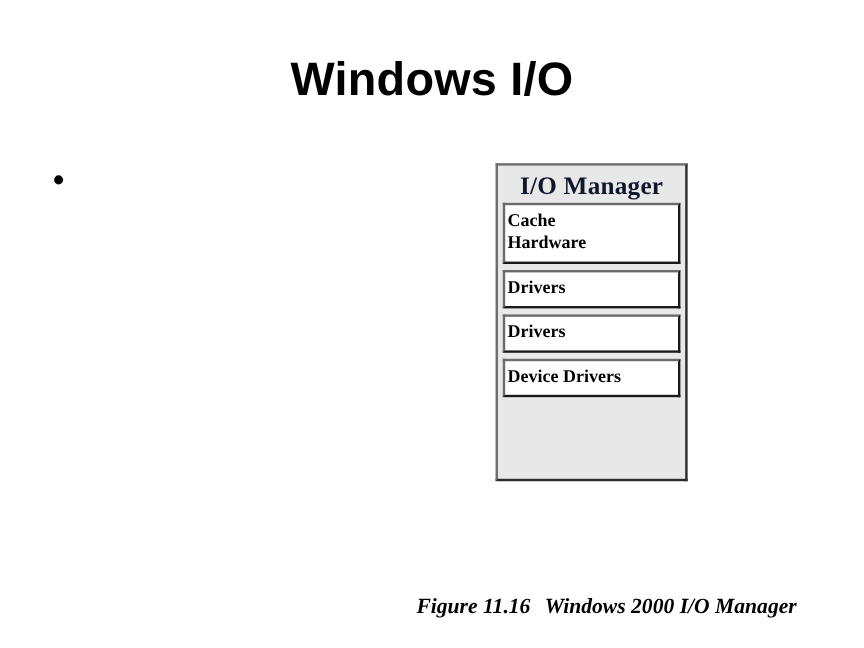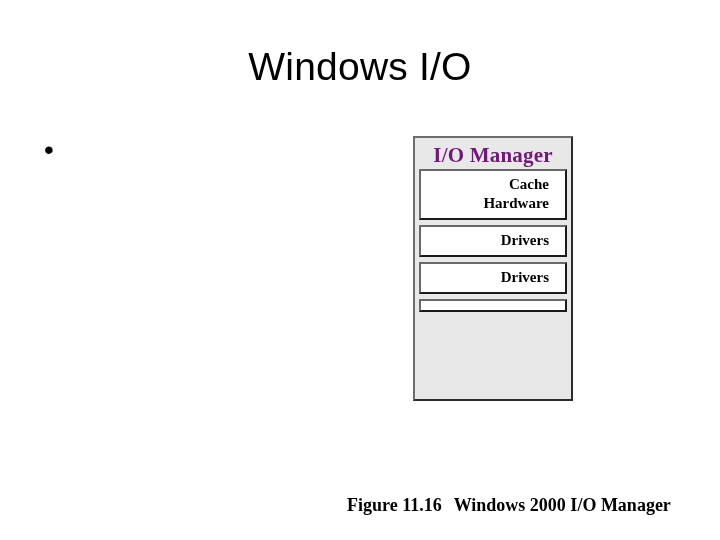--- a/index.html
+++ b/index.html
@@ -18,21 +18,21 @@
 
   
   #slide-title {
     position: absolute;
     left: 0;
     top: 44px;
     width: 720px;
     text-align: center;
     font-family: "Liberation Sans", sans-serif;
     font-size: 39px;
-    font-weight: 400;
+    font-weight: 700;
     color: #000000;
     letter-spacing: 0.2px;
     line-height: 46px;
     white-space: nowrap;
   }
 
   
   #body-list {
     position: absolute;
     left: 34px;
@@ -81,34 +81,34 @@
     border-bottom: 2px solid #2b2b2b;
     padding: 3px 4px 4px 4px;
   }
   #io-diagram-header {
     height: 28px;
     line-height: 28px;
     text-align: center;
     font-family: "Liberation Serif", serif;
     font-weight: bold;
     font-size: 21px;
-    color: #701a75;
+    color: #0f172a;
     letter-spacing: 0.2px;
     white-space: nowrap;
   }
   .io-box {
     box-sizing: border-box;
     background: #ffffff;
     border-top: 2px solid #6a6a6a;
     border-left: 2px solid #6a6a6a;
     border-right: 2px solid #1a1a1a;
     border-bottom: 2px solid #1a1a1a;
     margin-bottom: 5px;
-    padding: 4px 16px 5px 2px;
-    text-align: right;
+    padding: 4px 6px 5px 2px;
+    text-align: left;
     font-family: "Liberation Serif", serif;
     font-weight: bold;
     font-size: 15px;
     line-height: 19px;
     color: #000000;
   }
   .io-box:last-child {
     margin-bottom: 0;
   }
   .io-box-line {
@@ -121,20 +121,21 @@
     position: absolute;
     left: 347px;
     top: 494px;
     width: 364px;
     font-family: "Liberation Serif", serif;
     font-weight: bold;
     font-size: 18px;
     line-height: 22px;
     color: #000000;
     white-space: nowrap;
+    font-style: italic;
   }
   #figure-caption .cap-gap {
     display: inline-block;
     width: 12px;
   }
 </style>
 </head>
 <body>
 
 <div id="slide-title">Windows I/O</div>
@@ -156,19 +157,20 @@
 
   <div class="io-box">
     <span class="io-box-line">Drivers</span>
   </div>
 
   <div class="io-box">
     <span class="io-box-line">Drivers</span>
   </div>
 
   <div class="io-box">
+    <span class="io-box-line">Device Drivers</span>
   </div>
 
 </div>
 
 <div id="figure-caption">
   <span>Figure 11.16</span><span class="cap-gap"></span><span>Windows 2000 I/O Manager</span>
 </div>
 
 </body></html>

